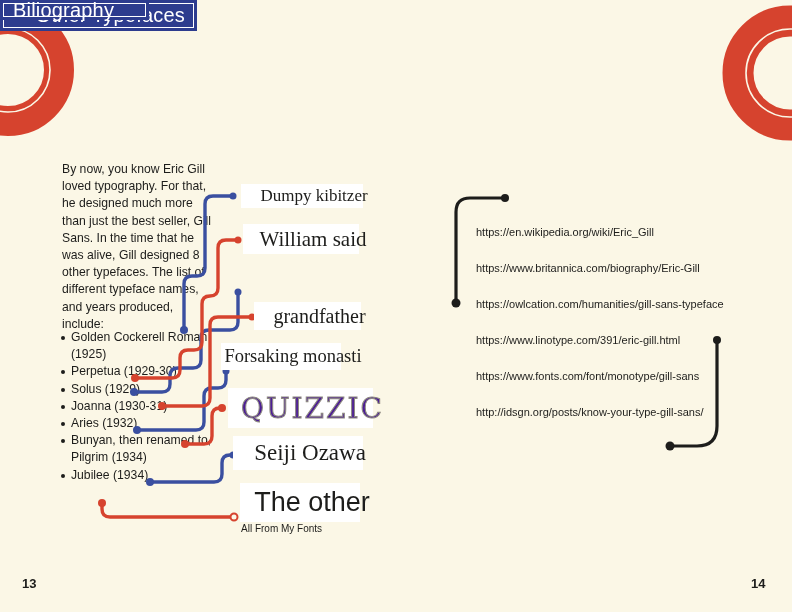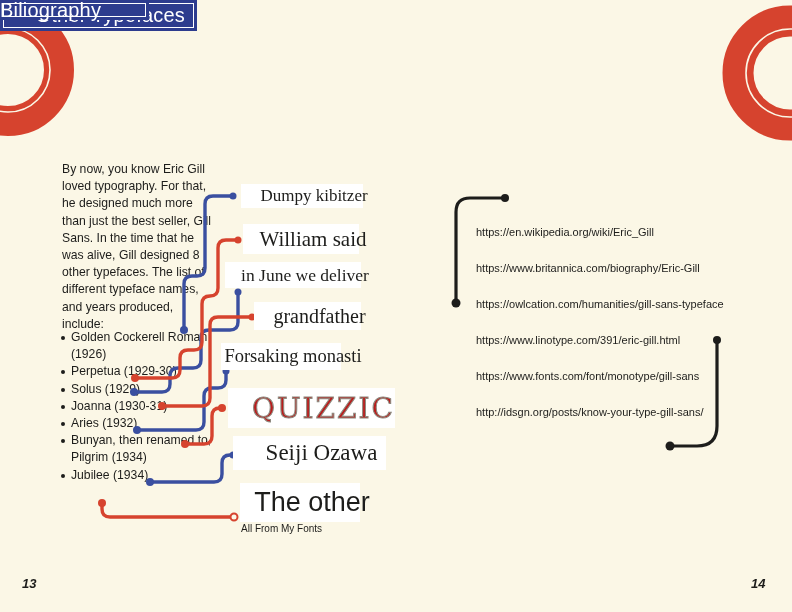--- a/index.html
+++ b/index.html
@@ -16,21 +16,21 @@
   .banner {
     position:absolute; background:#2D3C8E; color:#fff;
     display:flex; align-items:center;
     font-size:20px; letter-spacing:0.2px;
   }
   .banner::after {
     content:""; position:absolute; inset:3px;
     border:1.5px solid #fff; pointer-events:none;
   }
   .banner-left  { left:0;   top:69; width:197px; height:31px; justify-content:flex-end; padding-right:12px; }
-  .banner-right { left:643; top:57; width:149px; height:20px; }
+  .banner-right { left:643; top:57; width:149px; height:20px; padding-left:13px; }
 
   
   .intro {
     position:absolute; left:62px; top:161px; width:160px;
     font-size:12.2px; line-height:17.2px; white-space:pre-line;
   }
 
   
   .tf-list { position:absolute; left:60px; top:329px; width:160px; list-style:none; }
   .tf-list li {
@@ -46,34 +46,34 @@
   .sample {
     position:absolute; background:#ffffff;
     display:flex; align-items:center; justify-content:center;
     font-family:"Liberation Serif", serif; white-space:nowrap;padding-left:24px;
   }
   .s1 { left:241px; top:184px; width:122px; height:24px; font-size:17px; }
   .s2 { left:243px; top:224px; width:116px; height:30px; font-size:21px; }
   .s3 { left:225px; top:262px; width:136px; height:26px; font-size:17.5px; }
   .s4 { left:254px; top:302px; width:107px; height:28px; font-size:20px; }
   .s5 { left:221px; top:343px; width:120px; height:27px; font-size:18.5px; }
-  .s6 { left:228px; top:388px; width:167px; height:40px;
+  .s6 { left:228px; top:388px; width:145px; height:40px;
         font-family:"DejaVu Serif", serif; font-size:28px; letter-spacing:2px;
-        color:#b91c1c; -webkit-text-stroke:1px #8d8a7f; }
-  .s7 { left:233px; top:436px; width:153px; height:34px; font-size:23px; }
+        color:#4c1d95; -webkit-text-stroke:1px #8d8a7f; }
+  .s7 { left:233px; top:436px; width:130px; height:34px; font-size:23px; }
   .s8 { left:240px; top:483px; width:120px; height:39px;
         font-family:"Liberation Sans", sans-serif; font-size:27px; }
   .caption { position:absolute; left:241px; top:523px; font-size:10px; }
 
   
   .urls { position:absolute; left:476px; top:226px; }
   .urls .url { height:36px; font-size:11px; line-height:13px; }
 
   
-  .pageno { position:absolute; top:576px; font-weight:bold; font-size:13px;font-style:italic; }
+  .pageno { position:absolute; top:576px; font-weight:bold; font-size:13px; }
   .pageno-left { left:22px; }
   .pageno-right { left:751px; }
 </style>
 </head>
 <body>
 
 <div class="spread">
 
   <svg class="layer" width="792" height="612">
     <g>
@@ -99,21 +99,21 @@
 than just the best seller, Gill
 Sans. In the time that he
 was alive, Gill designed 8
 other typefaces. The list of
 different typeface names,
 and years produced,
 include:</div>
 
   <ul class="tf-list">
     <li>Golden Cockerell Roman
-(1926)</li>
+(1925)</li>
     <li>Perpetua (1929-30)</li>
     <li>Solus (1929)</li>
     <li>Joanna (1930-31)</li>
     <li>Aries (1932)</li>
     <li>Bunyan, then renamed to,
 Pilgrim (1934)</li>
     <li>Jubilee (1934)</li>
   </ul>
 
   <svg class="layer" width="792" height="612" fill="none" stroke-linecap="round" stroke-linejoin="round">
@@ -159,21 +159,20 @@
     <g fill="#1d1d1b" stroke="none">
       <circle cx="505" cy="198" r="4"></circle>
       <circle cx="456" cy="303" r="4.5"></circle>
       <circle cx="717" cy="340" r="4"></circle>
       <circle cx="670" cy="446" r="4.5"></circle>
     </g>
   </svg>
 
   <div class="sample s1">Dumpy kibitzer</div>
   <div class="sample s2">William said</div>
-  <div class="sample s3">in June we deliver</div>
   <div class="sample s4">grandfather</div>
   <div class="sample s5">Forsaking monasti</div>
   <div class="sample s6">QUIZZIC</div>
   <div class="sample s7">Seiji Ozawa</div>
   <div class="sample s8">The other</div>
   <div class="caption">All From My Fonts</div>
 
   <div class="urls">
     <div class="url">https://en.wikipedia.org/wiki/Eric_Gill</div>
     <div class="url">https://www.britannica.com/biography/Eric-Gill</div>

